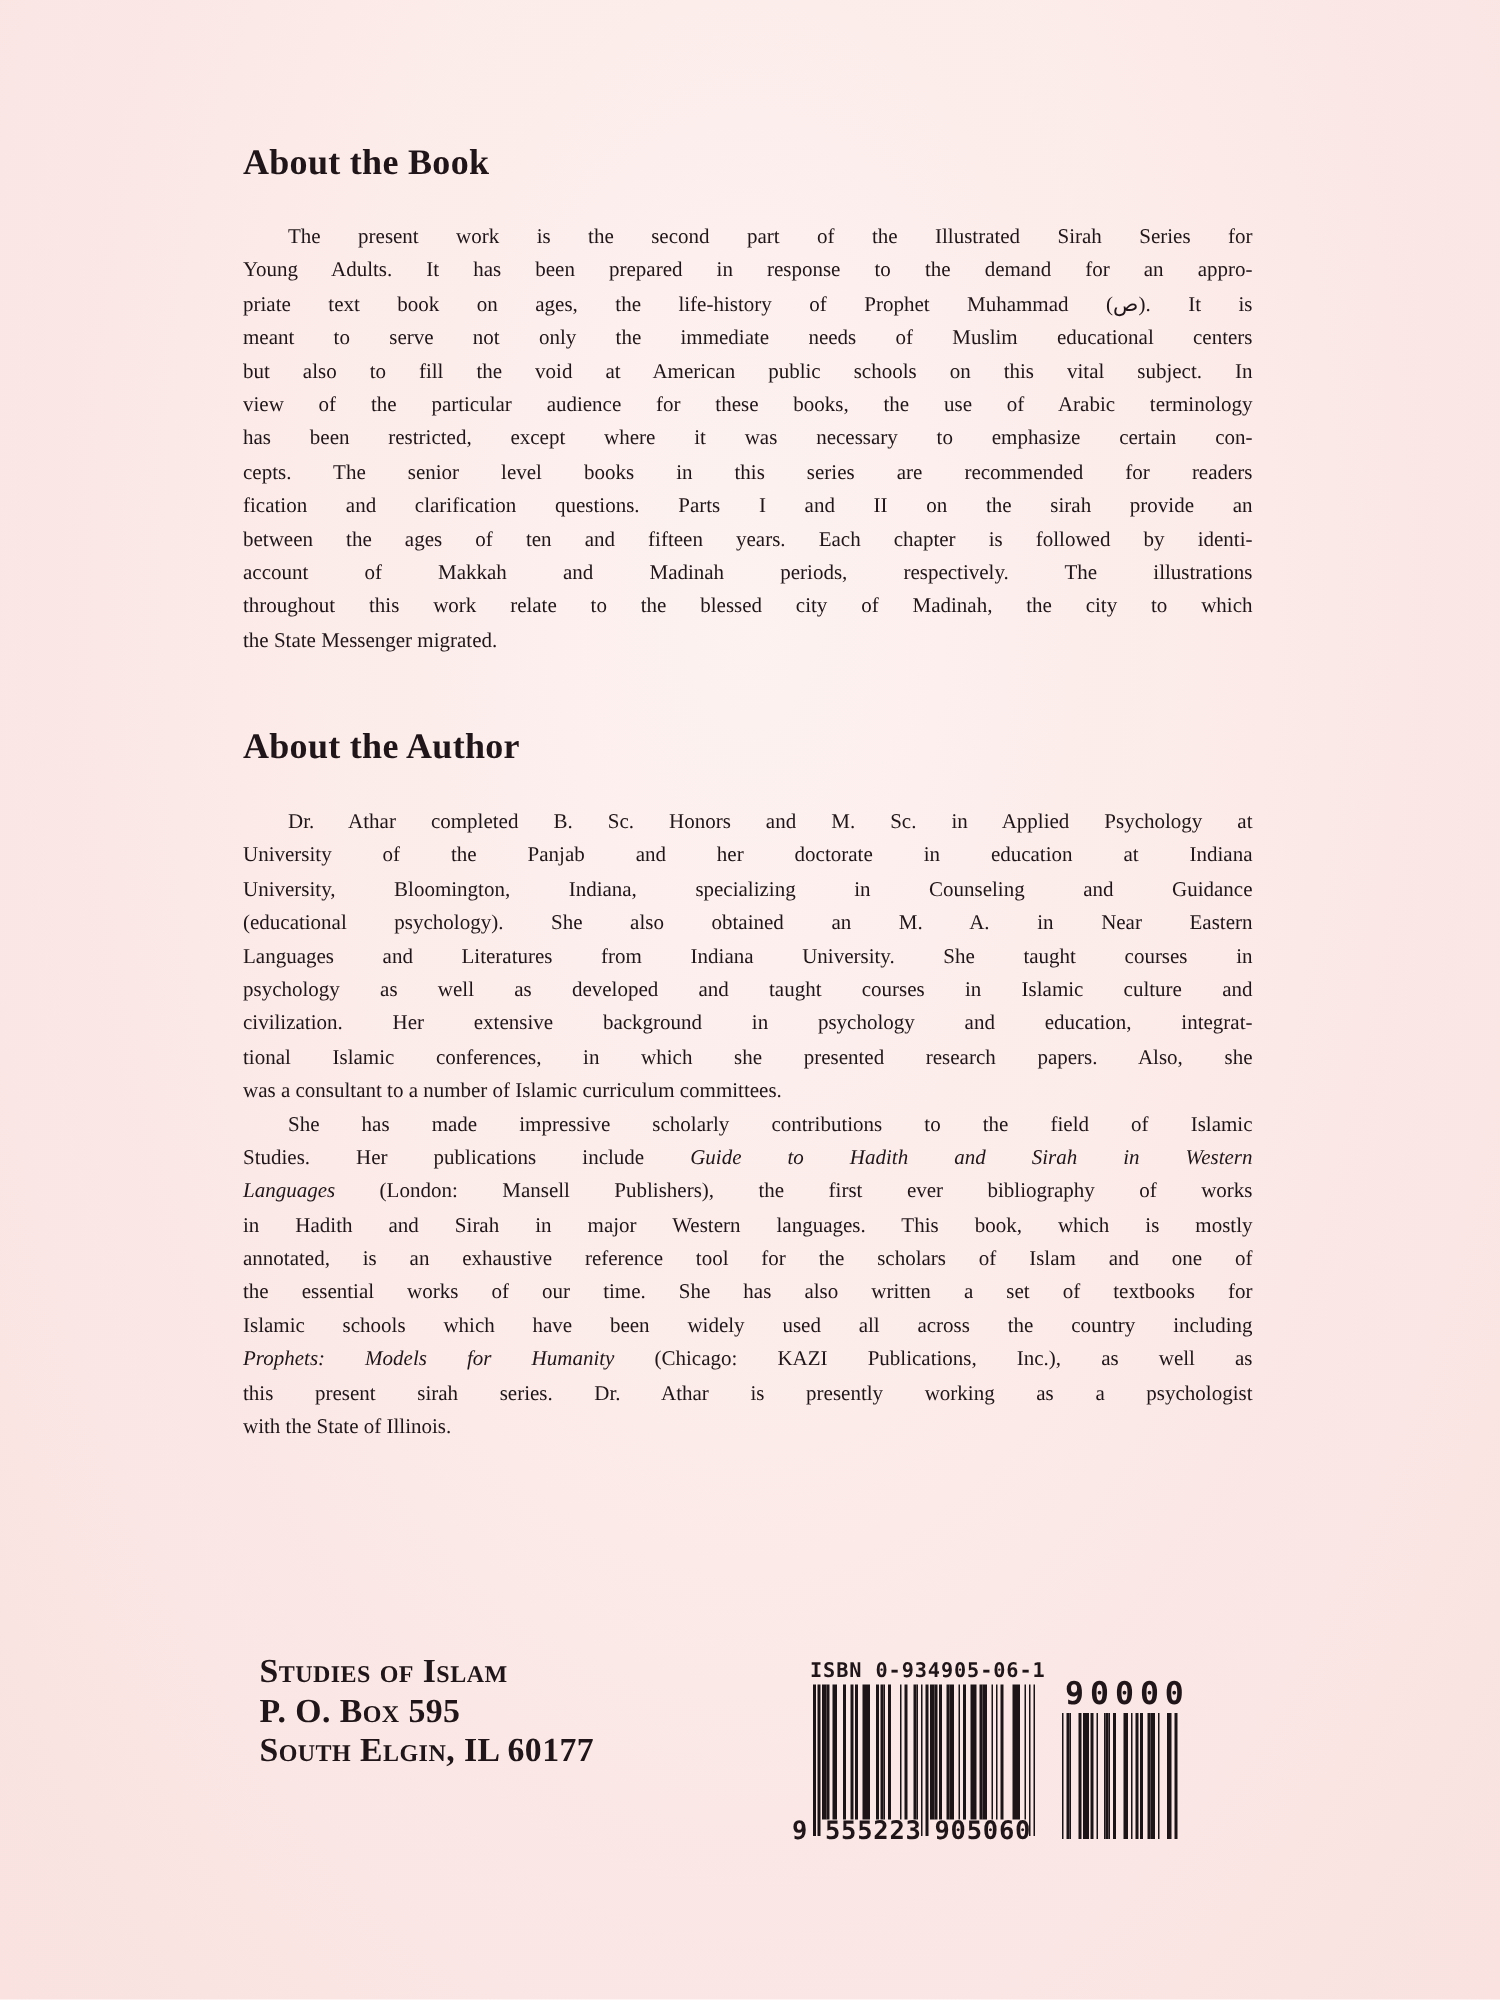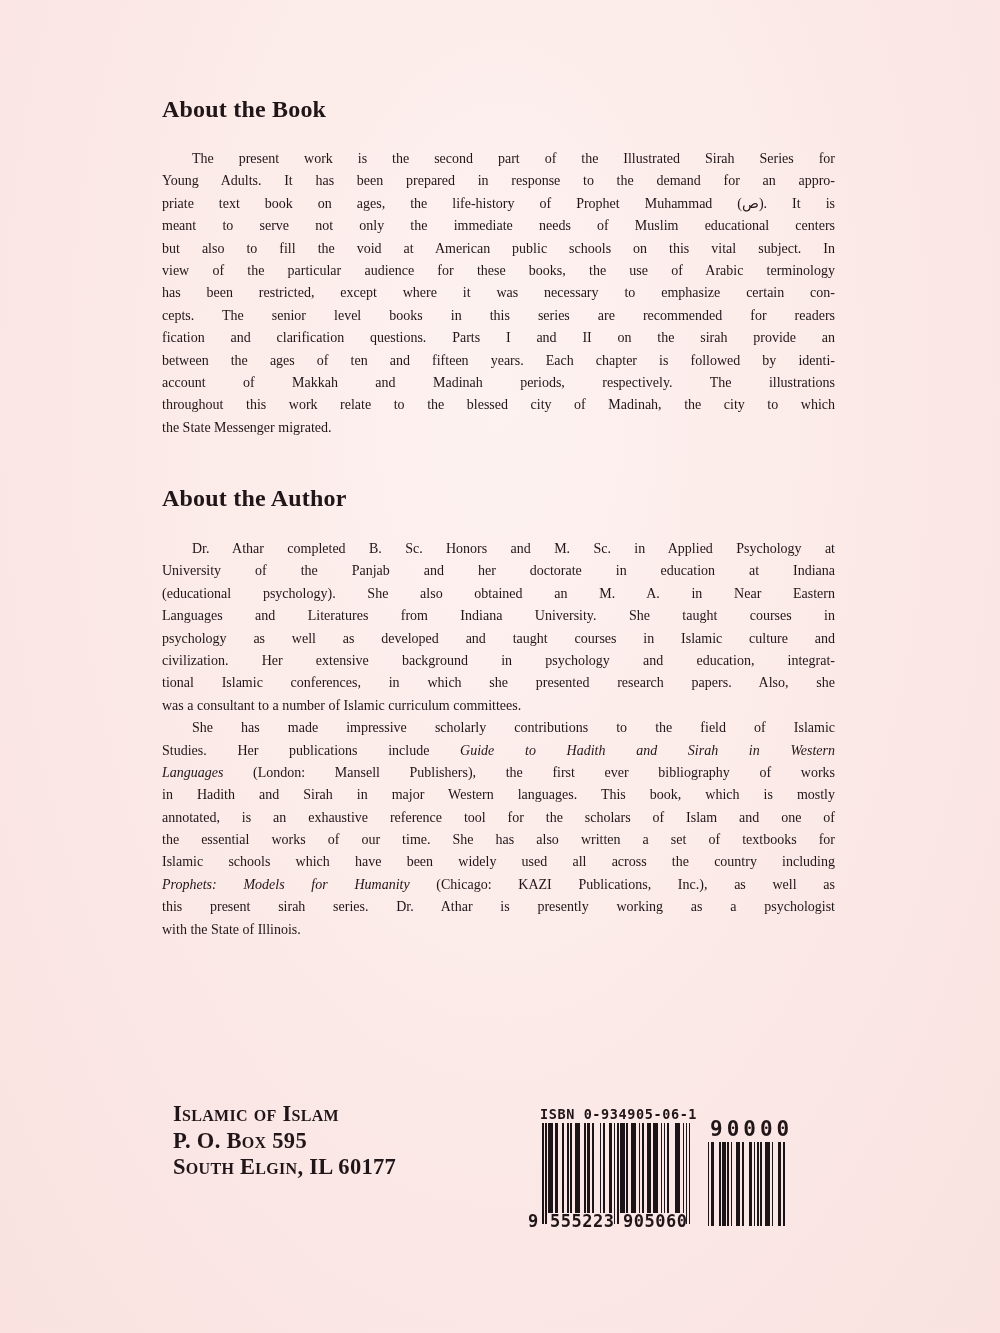--- a/index.html
+++ b/index.html
@@ -90,20 +90,21 @@
       <div class="pline"><span>throughout this work relate to the blessed city of Madinah, the city to which</span></div>
       <div class="pline last"><span>the State Messenger migrated.</span></div>
     </div>
 
   <h2 class="heading" id="author-heading">About the Author</h2>
 
   <div class="para-block" id="author-block">
     <div>
         <div class="pline first"><span>Dr. Athar completed B. Sc. Honors and M. Sc. in Applied Psychology at</span></div>
         <div class="pline"><span>University of the Panjab and her doctorate in education at Indiana</span></div>
+        <div class="pline"><span>University, Bloomington, Indiana, specializing in Counseling and Guidance</span></div>
         <div class="pline"><span>(educational psychology). She also obtained an M. A. in Near Eastern</span></div>
         <div class="pline"><span>Languages and Literatures from Indiana University. She taught courses in</span></div>
         <div class="pline"><span>psychology as well as developed and taught courses in Islamic culture and</span></div>
         <div class="pline"><span>civilization. Her extensive background in psychology and education, integrat-</span></div>
         <div class="pline"><span>tional Islamic conferences, in which she presented research papers. Also, she</span></div>
         <div class="pline last"><span>was a consultant to a number of Islamic curriculum committees.</span></div>
       </div>
     <div>
         <div class="pline first"><span>She has made impressive scholarly contributions to the field of Islamic</span></div>
         <div class="pline"><span>Studies. Her publications include </span><i>Guide to Hadith and Sirah in Western</i></div>
@@ -112,21 +113,21 @@
         <div class="pline"><span>annotated, is an exhaustive reference tool for the scholars of Islam and one of</span></div>
         <div class="pline"><span>the essential works of our time. She has also written a set of textbooks for</span></div>
         <div class="pline"><span>Islamic schools which have been widely used all across the country including</span></div>
         <div class="pline"><i>Prophets: Models for Humanity</i><span>  (Chicago: KAZI Publications, Inc.), as well as</span></div>
         <div class="pline"><span>this present sirah series. Dr. Athar is presently working as a psychologist</span></div>
         <div class="pline last"><span>with the State of Illinois.</span></div>
       </div>
   </div>
 
   <div class="publisher">
-    <div>Islamic of Islam</div>
+    <div>Studies of Islam</div>
     <div>P. O. Box 595</div>
     <div>South Elgin, IL 60177</div>
   </div>
 
   <div class="barcode-area">
     <div class="isbn-label">ISBN 0-934905-06-1</div>
 
     <div class="ean13-bars" id="ean13-bars">
         <div class="m on guard"></div>
         <div class="m guard"></div>

